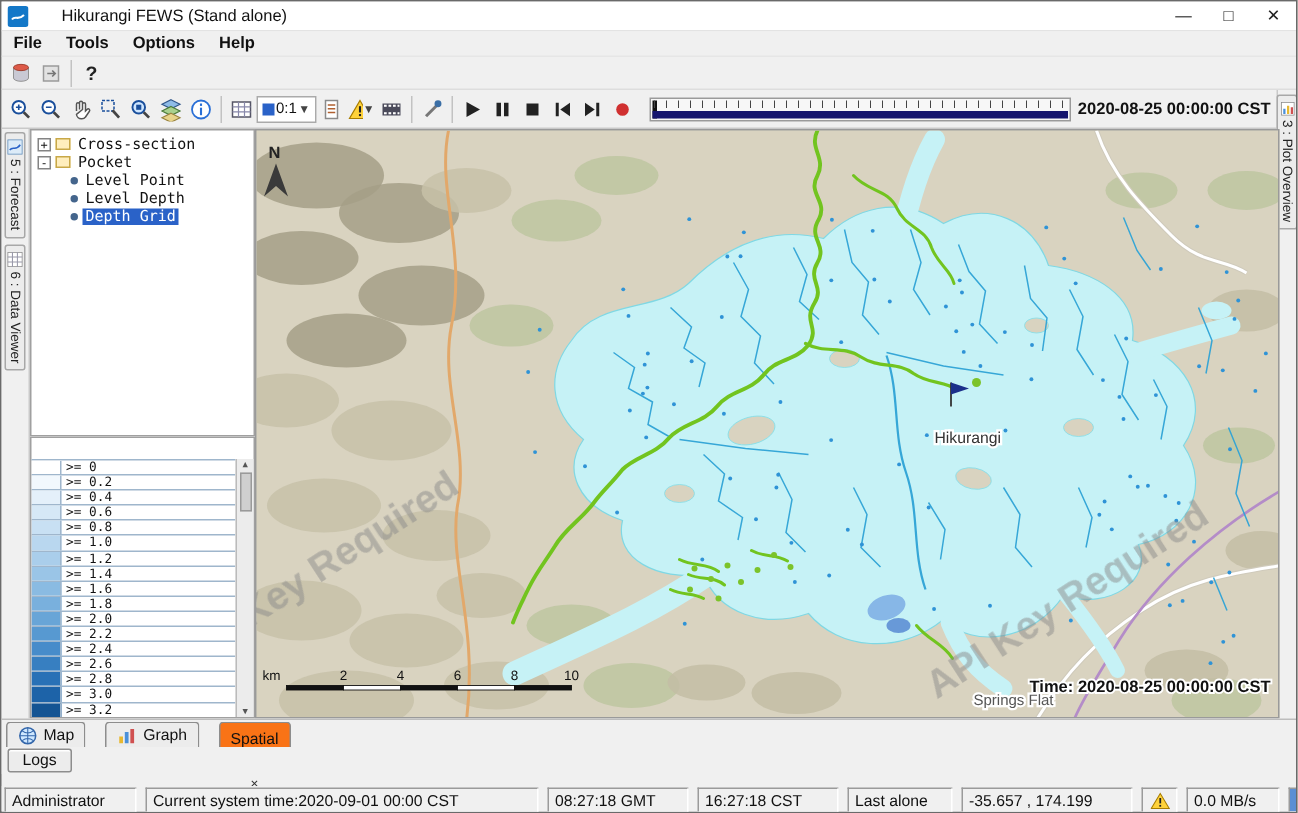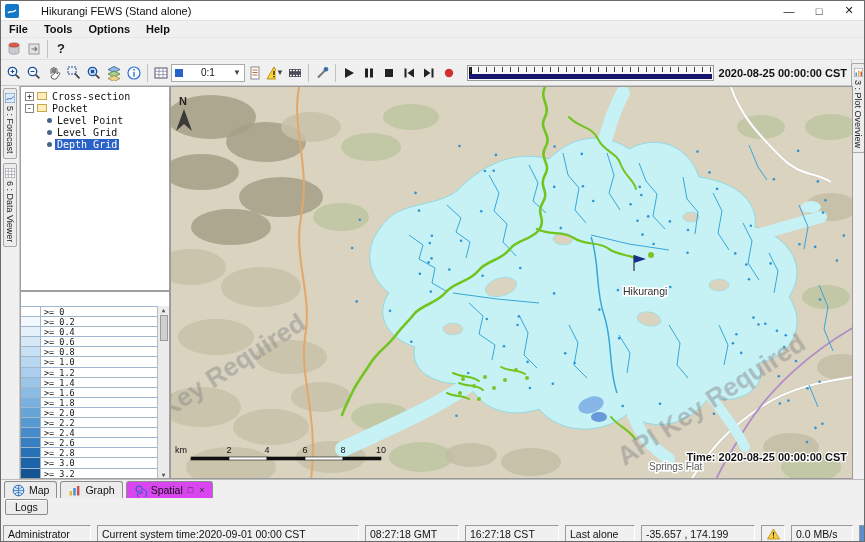--- a/index.html
+++ b/index.html
@@ -22,21 +22,21 @@
 
   
   #toolbar1 { position:absolute; top:37px; left:0; right:0; height:22px; background:#f0f0f0;
               display:flex; align-items:center; padding-left:3px; border-bottom:1px solid #ddd; }
   #toolbar2 { position:absolute; top:59px; left:0; right:13px; height:26px; background:#f0f0f0;
               display:flex; align-items:center; padding-left:3px; border-bottom:1px solid #c9c9c9; overflow:hidden; }
   .tb { width:20px; height:20px; display:inline-flex; align-items:center; justify-content:center;
         flex:0 0 auto; border:1px solid transparent; border-radius:2px; }
   .sep { width:1px; height:18px; background:#c2c2c2; margin:0 3px; flex:0 0 auto; }
   .help-btn { font-weight:bold; font-size:13px; color:#222; }
-  .combo { display:inline-flex; align-items:center; gap:18px; border:1px solid #aaa; background:#fff;
+  .combo { display:inline-flex; align-items:center; gap:1px; border:1px solid #aaa; background:#fff;
            height:18px; padding:0 3px; flex:0 0 auto; font-size:10px; }
   .combo .sw { width:8px; height:8px; background:#2a62c8; display:inline-block; }
   .caret { font-size:8px; color:#444; }
   #time-slider { flex:1 1 auto; max-width:358px; min-width:180px; height:16px; border:1px solid #9a9a9a;
                  background:#f7f7f7; margin:0 5px 0 8px; position:relative; flex-shrink:1; }
   #time-slider .ticks { position:absolute; top:1px; left:2px; right:2px; height:5px;
     background:repeating-linear-gradient(to right,#444 0 1px,transparent 1px 8px); }
   #time-slider .bar { position:absolute; bottom:1px; left:1px; right:1px; height:5px; background:#15156e; }
   #time-slider .lmark { position:absolute; left:1px; top:1px; bottom:1px; width:3px; background:#111; }
   #datetime { font-size:11px; font-weight:600; white-space:nowrap; margin-right:4px; flex:0 0 auto; }
@@ -82,22 +82,22 @@
   
   #map { position:absolute; top:85px; left:169px; width:683px; height:393px; background:#d9d3c0;
          border:1px solid #9a9a9a; overflow:hidden; }
   #map svg { display:block; }
 
   
   #tabbar { position:absolute; top:478px; left:0; right:0; height:19px; background:#f0f0f0;
             border-top:1px solid #bdbdbd; display:flex; align-items:flex-end; padding-left:3px; }
   .btab { display:inline-flex; align-items:center; gap:4px; padding:1px 7px; height:17px;
           border:1px solid #8d8d8d; border-bottom:none; border-radius:3px 3px 0 0; background:#ececec;
-          margin-right:3px; font-size:10.5px; }
-  .btab.active { background:#d946ef; }
+          margin-right:13px; font-size:10.5px; }
+  .btab.active { background:#f97316;flex-direction:column; }
   .tab-ctl { font-size:9px; color:#333; padding:0 1px; }
   #logsrow { position:absolute; top:497px; left:0; right:0; height:18px; background:#f0f0f0;
              display:flex; align-items:center; padding-left:4px; }
   #logs-btn { padding:1px 9px; border:1px solid #8d8d8d; background:#ececec; border-radius:2px;
               box-shadow:inset 0 1px 0 #fff; font-size:10.5px; }
 
   
   #statusbar { position:absolute; top:523px; left:0; right:0; height:19px; background:#f0f0f0;
                display:flex; gap:6px; padding:1px 2px; }
   .scell { border:1px solid; border-color:#9a9a9a #fff #fff #9a9a9a; background:#f0f0f0;
@@ -321,21 +321,21 @@
       <span class="expander">-</span>
       <span class="folder-ico"></span>
       <span class="tree-label">Pocket</span>
     </div>
     <div class="tree-row child">
       <span class="bullet"></span>
       <span class="tree-label">Level Point</span>
     </div>
     <div class="tree-row child">
       <span class="bullet"></span>
-      <span class="tree-label">Level Grid</span>
+      <span class="tree-label">Level Depth</span>
     </div>
     <div class="tree-row child">
       <span class="bullet"></span>
       <span class="tree-label selected">Depth Grid</span>
     </div>
   </div>
 
   <div id="legend">
     <div id="legend-list">
         <div class="lg-row">

